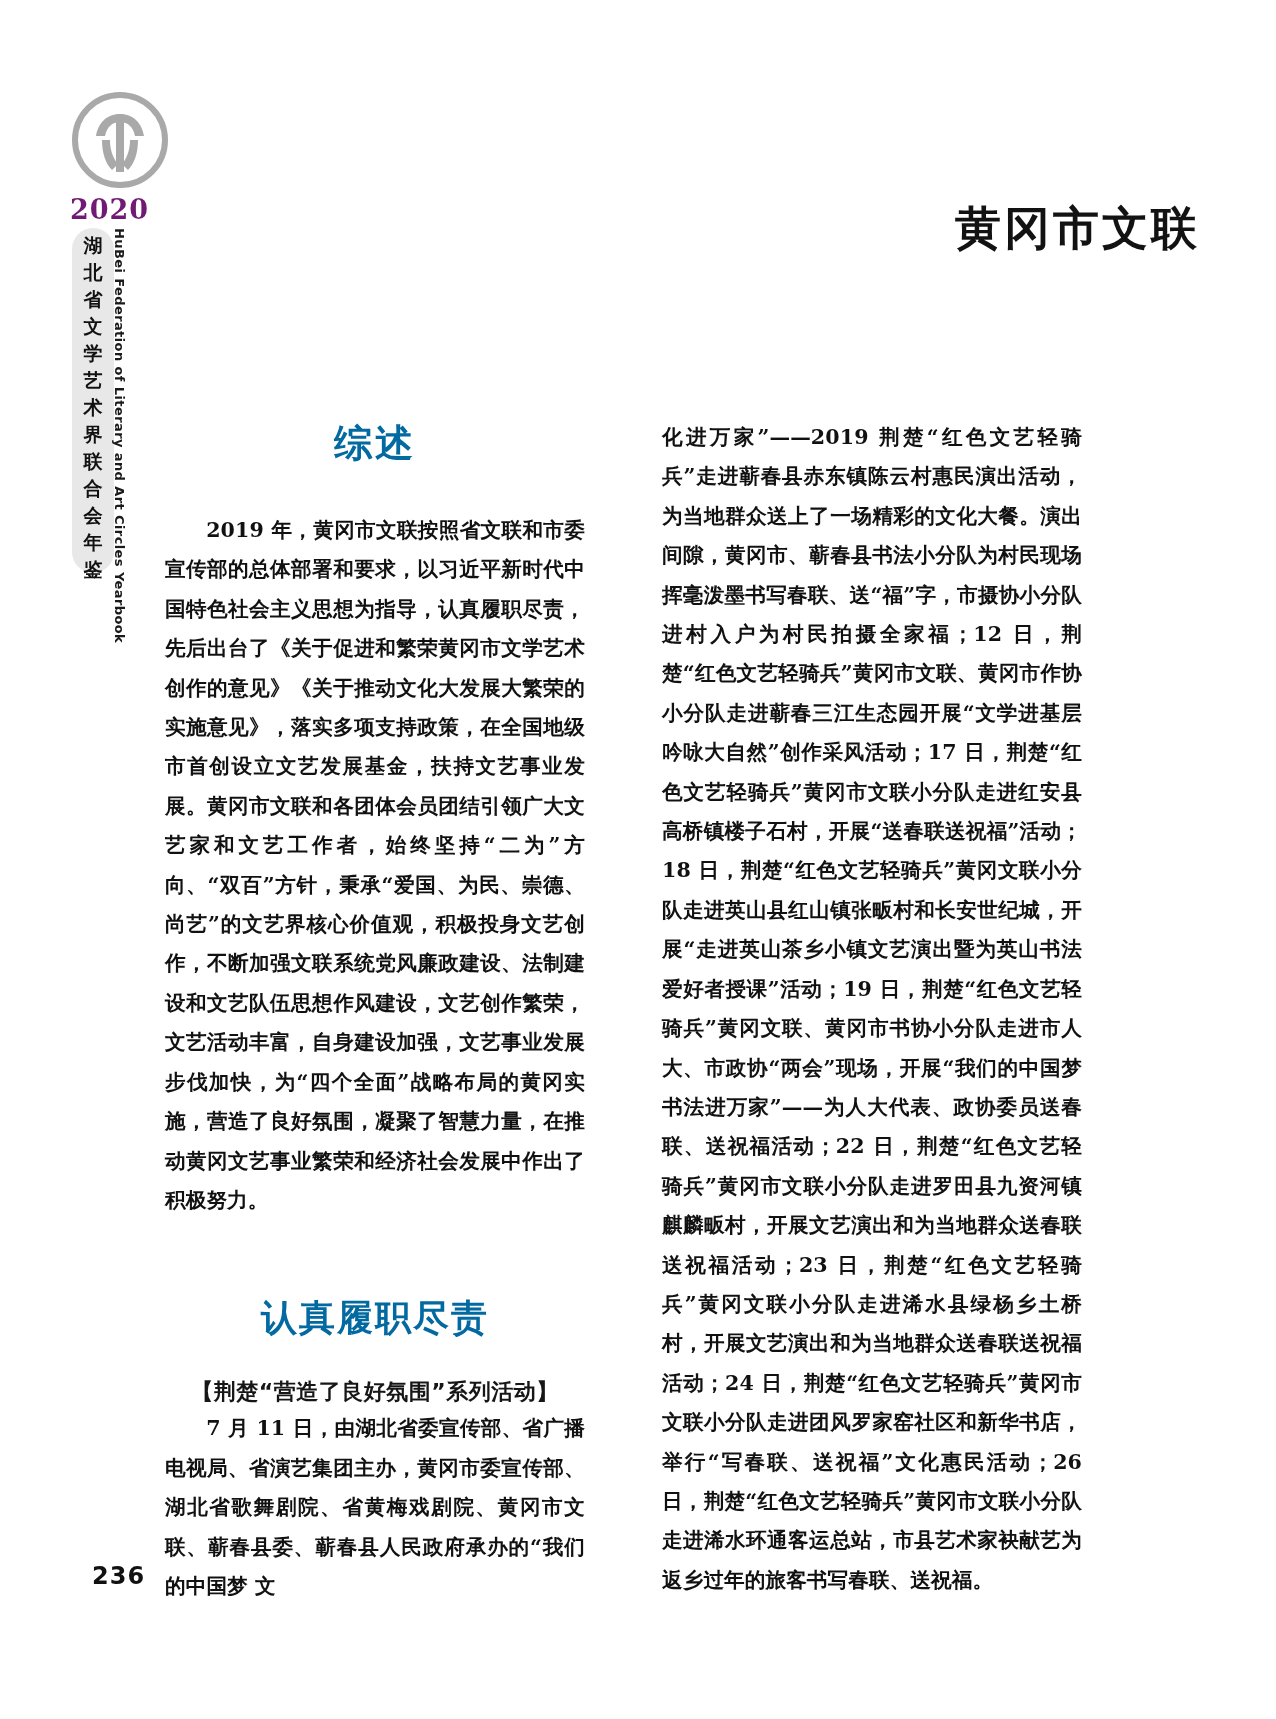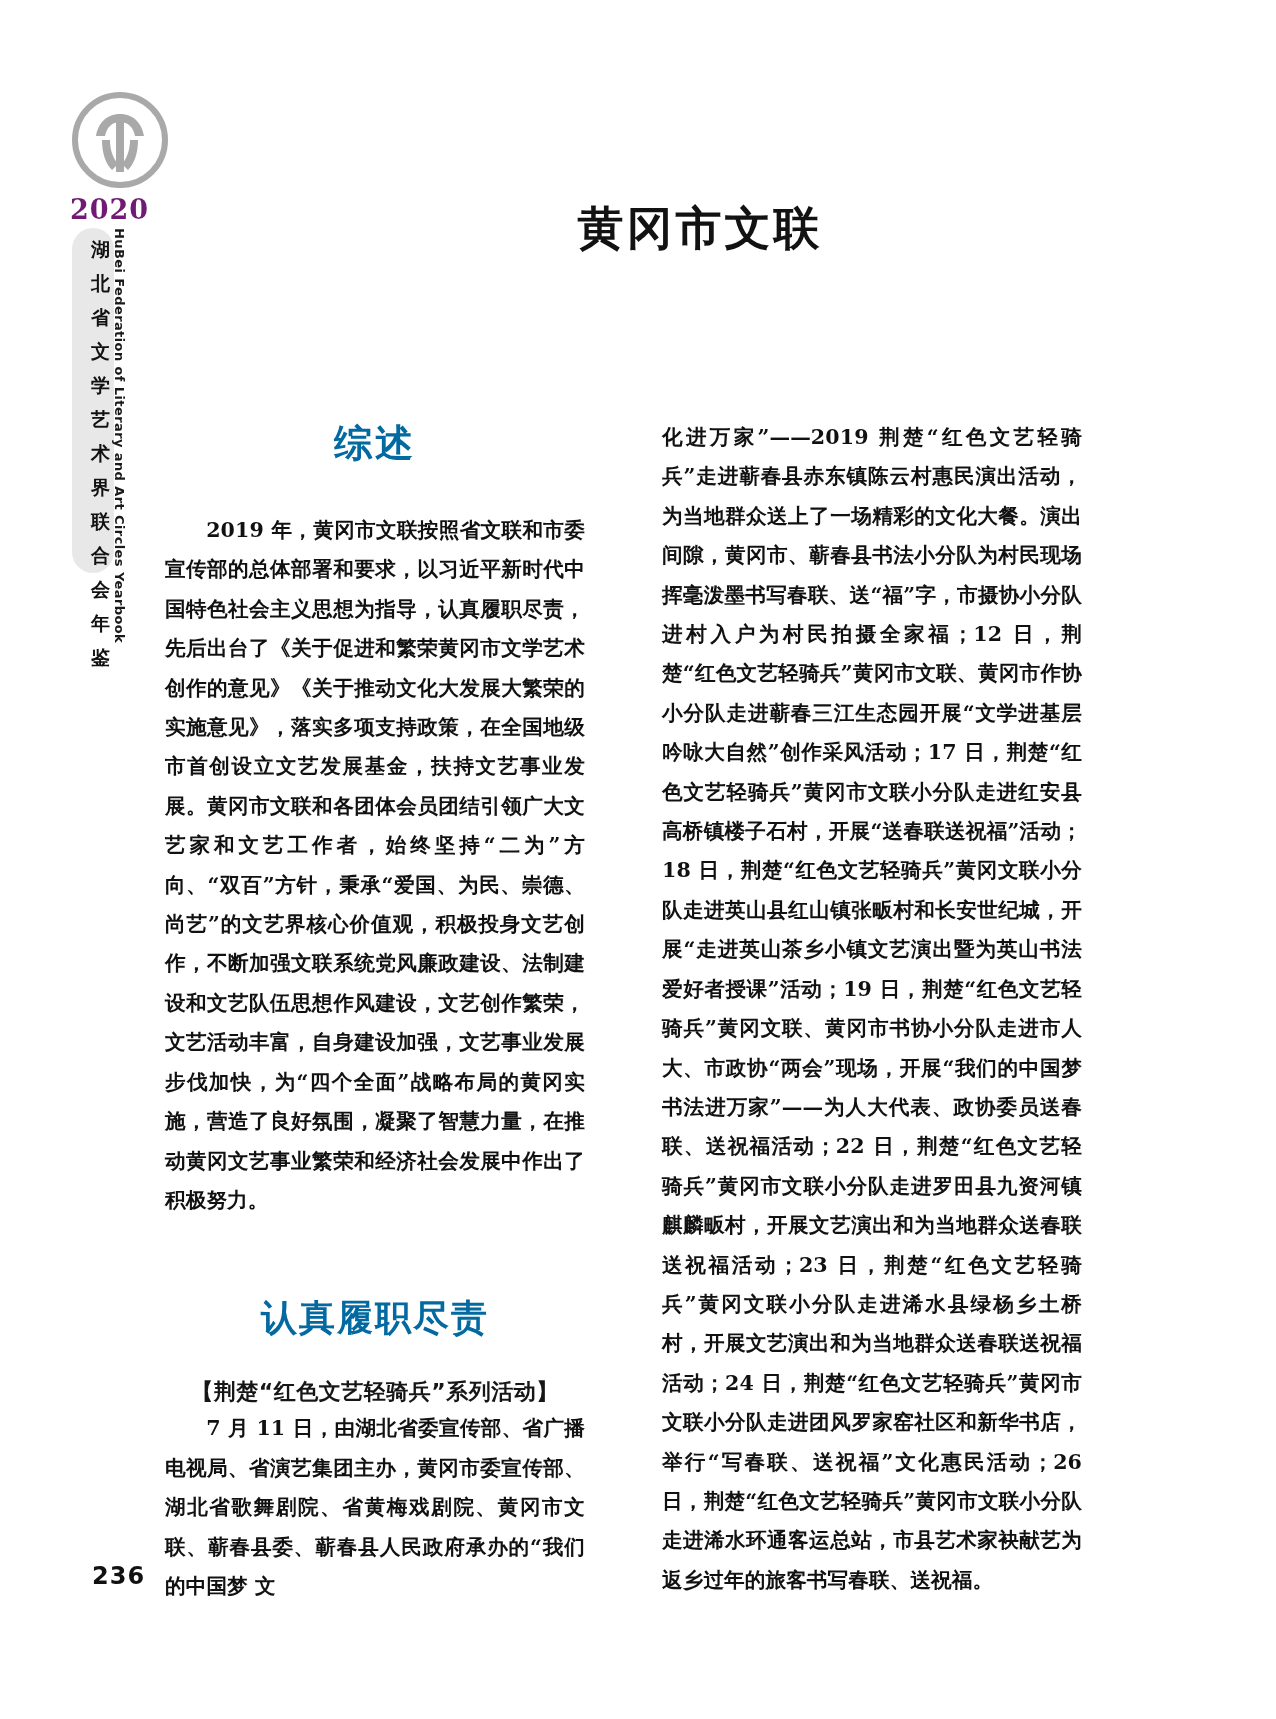--- a/index.html
+++ b/index.html
@@ -67,23 +67,23 @@
   }
   .spine-cn {
     position: absolute;
     left: 76px;
     top: 232px;
     width: 34px;
     height: 340px;
     font-family: "DejaVu Sans", "Liberation Sans", sans-serif;
     font-weight: bold;
     font-size: 19px;
-    line-height: 34px;
+    line-height: 27px;
     color: #111;
-    text-align: right;
+    text-align: center;
     letter-spacing: 0px;
     word-break: break-all;
   }
   .spine-en {
     position: absolute;
     left: 112px;
     top: 228px;
     height: 352px;
     font-family: "DejaVu Sans", "Liberation Sans", sans-serif;
     font-size: 13px;
@@ -94,21 +94,21 @@
     letter-spacing: 0.4px;
     white-space: nowrap;
   }
 
   
   .doc-title {
     position: absolute;
     left: 200px;
     top: 198px;
     width: 1000px;
-    text-align: center;
+    text-align: right;
     font-family: "DejaVu Sans", "Liberation Sans", sans-serif;
     font-weight: bold;
     font-size: 46px;
     letter-spacing: 3px;
     color: #121212;
   }
 
   
   .col {
     position: absolute;
@@ -192,21 +192,21 @@
   <div class="spine"></div>
   <div class="spine-cn">湖北省文学艺术界联合会年鉴</div>
   <div class="spine-en">HuBei Federation of Literary and Art Circles Yearbook</div>
 
   <div class="doc-title">黄冈市文联</div>
 
   <div class="col col-left">
     <h2 class="h-section h-overview">综述</h2>
     <p class="body">2019 年，黄冈市文联按照省文联和市委宣传部的总体部署和要求，以习近平新时代中国特色社会主义思想为指导，认真履职尽责，先后出台了《关于促进和繁荣黄冈市文学艺术创作的意见》《关于推动文化大发展大繁荣的实施意见》，落实多项支持政策，在全国地级市首创设立文艺发展基金，扶持文艺事业发展。黄冈市文联和各团体会员团结引领广大文艺家和文艺工作者，始终坚持“二为”方向、“双百”方针，秉承“爱国、为民、崇德、尚艺”的文艺界核心价值观，积极投身文艺创作，不断加强文联系统党风廉政建设、法制建设和文艺队伍思想作风建设，文艺创作繁荣，文艺活动丰富，自身建设加强，文艺事业发展步伐加快，为“四个全面”战略布局的黄冈实施，营造了良好氛围，凝聚了智慧力量，在推动黄冈文艺事业繁荣和经济社会发展中作出了积极努力。</p>
     <h2 class="h-section h-meetings">认真履职尽责</h2>
-    <div class="h-bracket">【荆楚“红色文艺轻骑兵”系列活动】</div>
+    <div class="h-bracket">【荆楚“营造了良好氛围”系列活动】</div>
     <p class="body">7 月 11 日，由湖北省委宣传部、省广播电视局、省演艺集团主办，黄冈市委宣传部、湖北省歌舞剧院、省黄梅戏剧院、黄冈市文联、蕲春县委、蕲春县人民政府承办的“我们的中国梦 文</p>
   </div>
 
   <div class="col col-right">
     <p class="body" style="text-indent:0">化进万家”——2019 荆楚“红色文艺轻骑兵”走进蕲春县赤东镇陈云村惠民演出活动，为当地群众送上了一场精彩的文化大餐。演出间隙，黄冈市、蕲春县书法小分队为村民现场挥毫泼墨书写春联、送“福”字，市摄协小分队进村入户为村民拍摄全家福；12 日，荆楚“红色文艺轻骑兵”黄冈市文联、黄冈市作协小分队走进蕲春三江生态园开展“文学进基层　吟咏大自然”创作采风活动；17 日，荆楚“红色文艺轻骑兵”黄冈市文联小分队走进红安县高桥镇楼子石村，开展“送春联送祝福”活动；18 日，荆楚“红色文艺轻骑兵”黄冈文联小分队走进英山县红山镇张畈村和长安世纪城，开展“走进英山茶乡小镇文艺演出暨为英山书法爱好者授课”活动；19 日，荆楚“红色文艺轻骑兵”黄冈文联、黄冈市书协小分队走进市人大、市政协“两会”现场，开展“我们的中国梦 书法进万家”——为人大代表、政协委员送春联、送祝福活动；22 日，荆楚“红色文艺轻骑兵”黄冈市文联小分队走进罗田县九资河镇麒麟畈村，开展文艺演出和为当地群众送春联送祝福活动；23 日，荆楚“红色文艺轻骑兵”黄冈文联小分队走进浠水县绿杨乡土桥村，开展文艺演出和为当地群众送春联送祝福活动；24 日，荆楚“红色文艺轻骑兵”黄冈市文联小分队走进团风罗家窑社区和新华书店，举行“写春联、送祝福”文化惠民活动；26 日，荆楚“红色文艺轻骑兵”黄冈市文联小分队走进浠水环通客运总站，市县艺术家袂献艺为返乡过年的旅客书写春联、送祝福。</p>
   </div>
 
   <div class="folio">236</div>
 
 </div>

